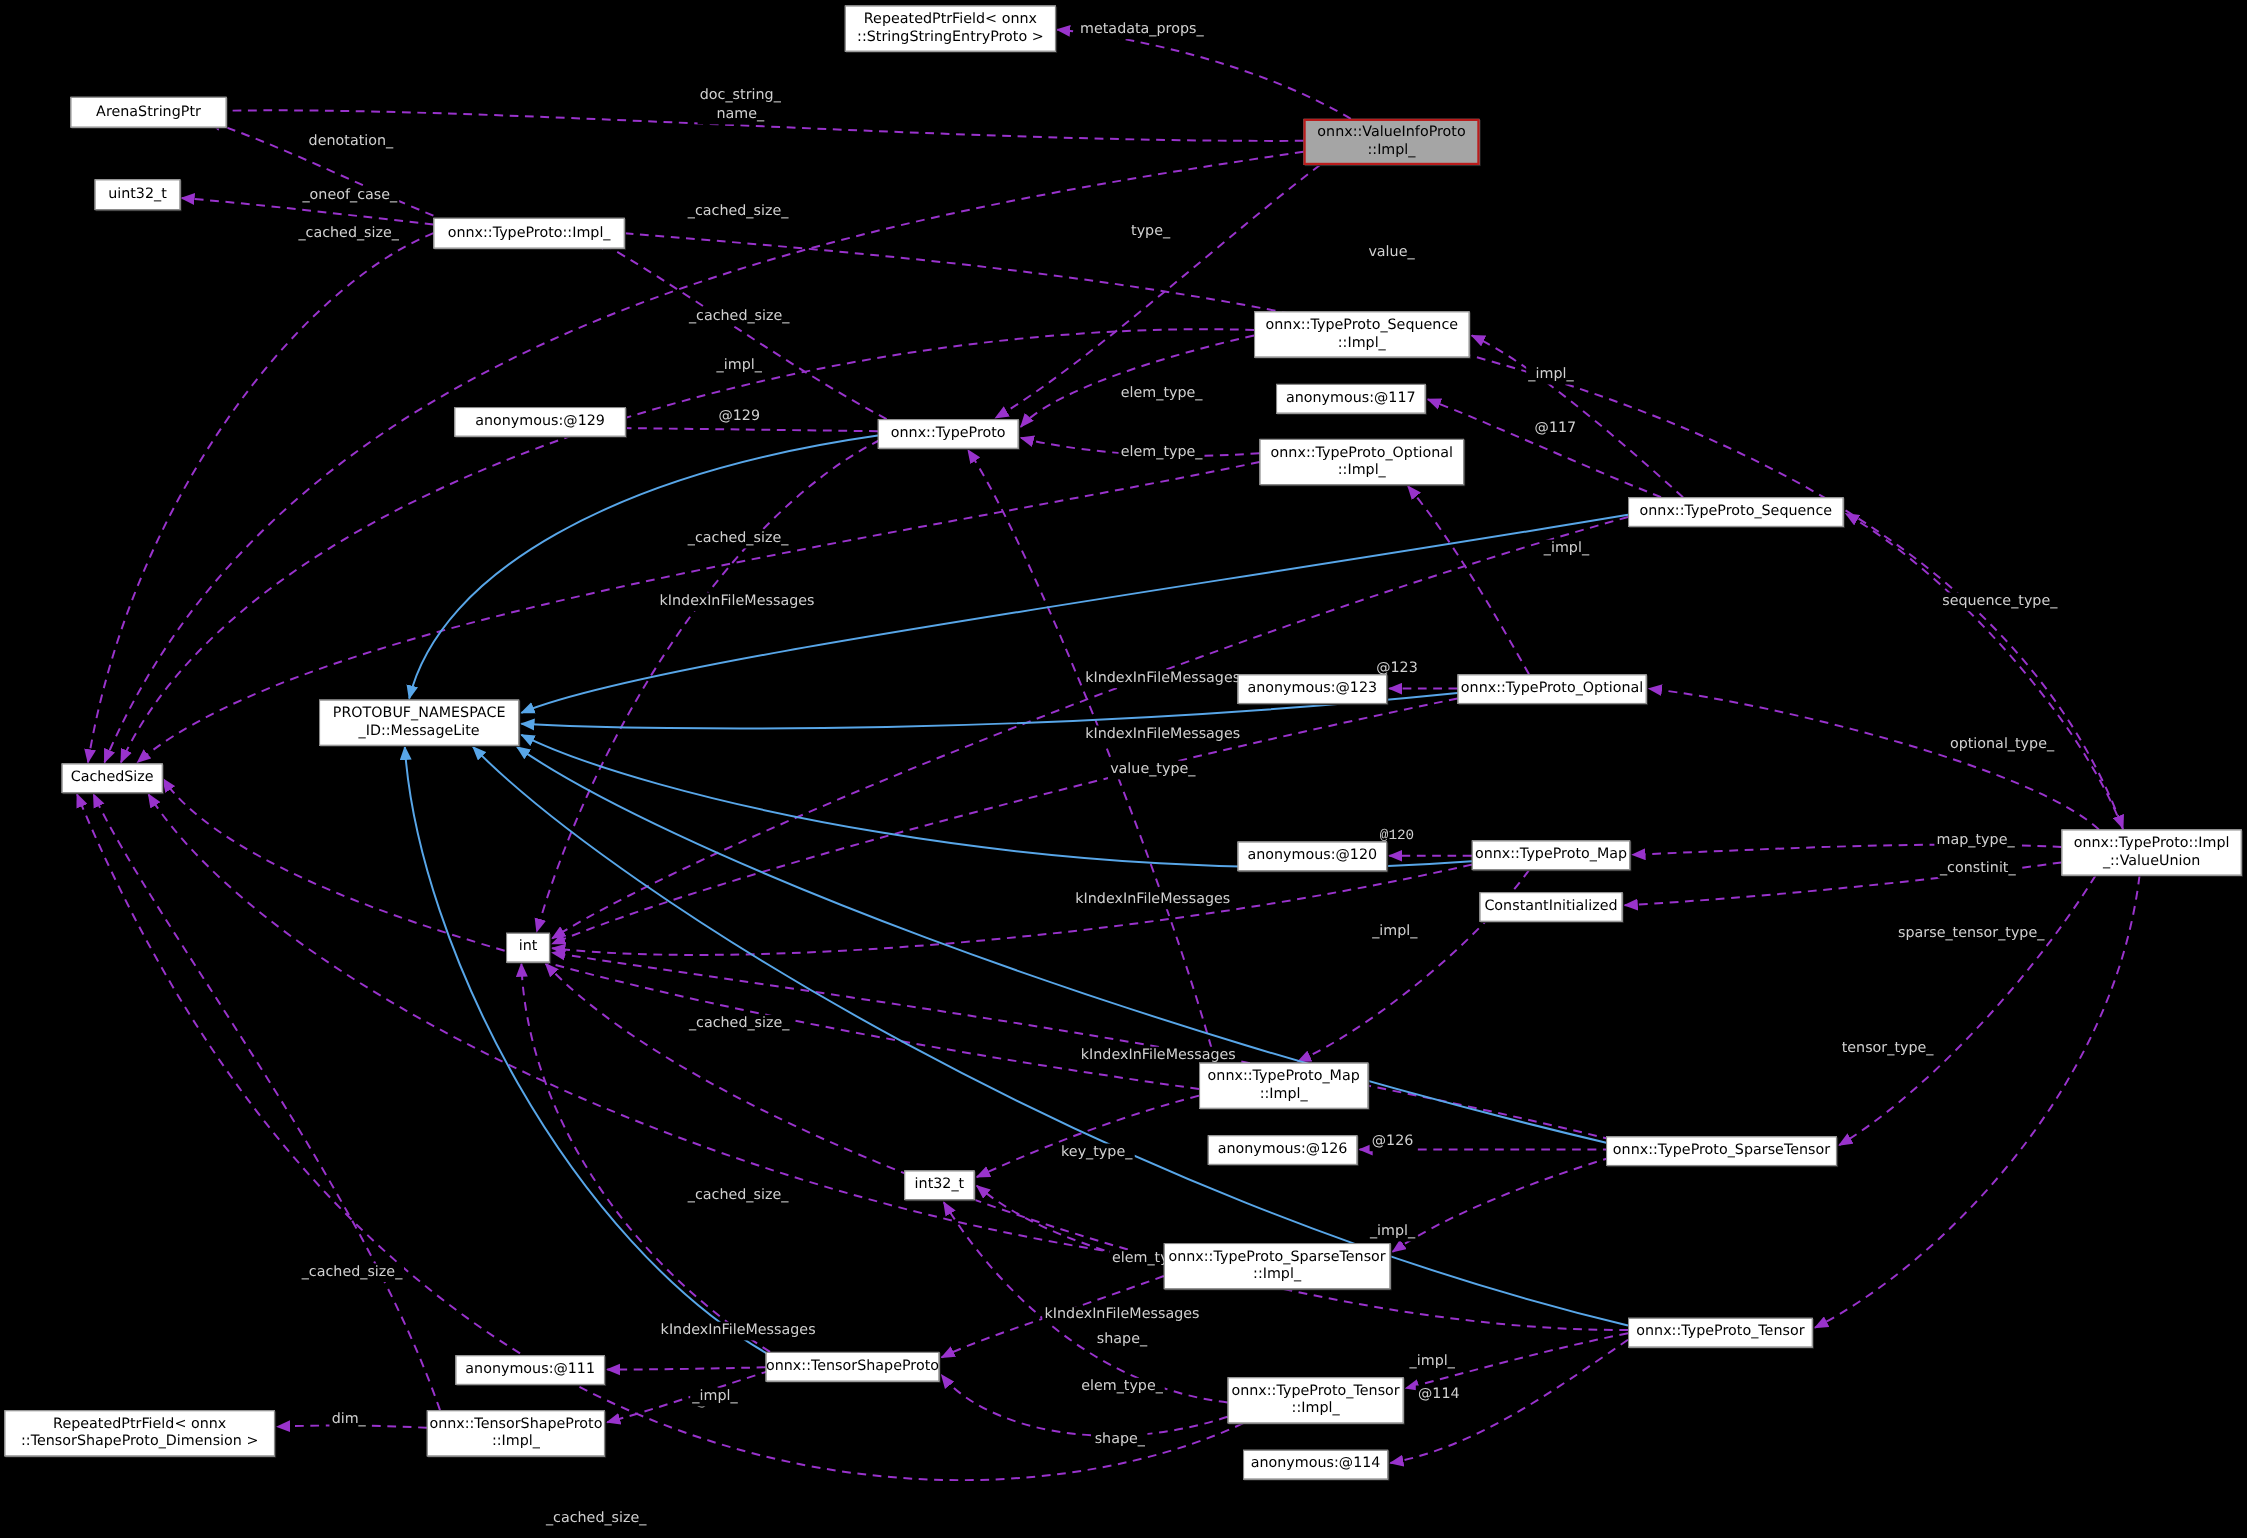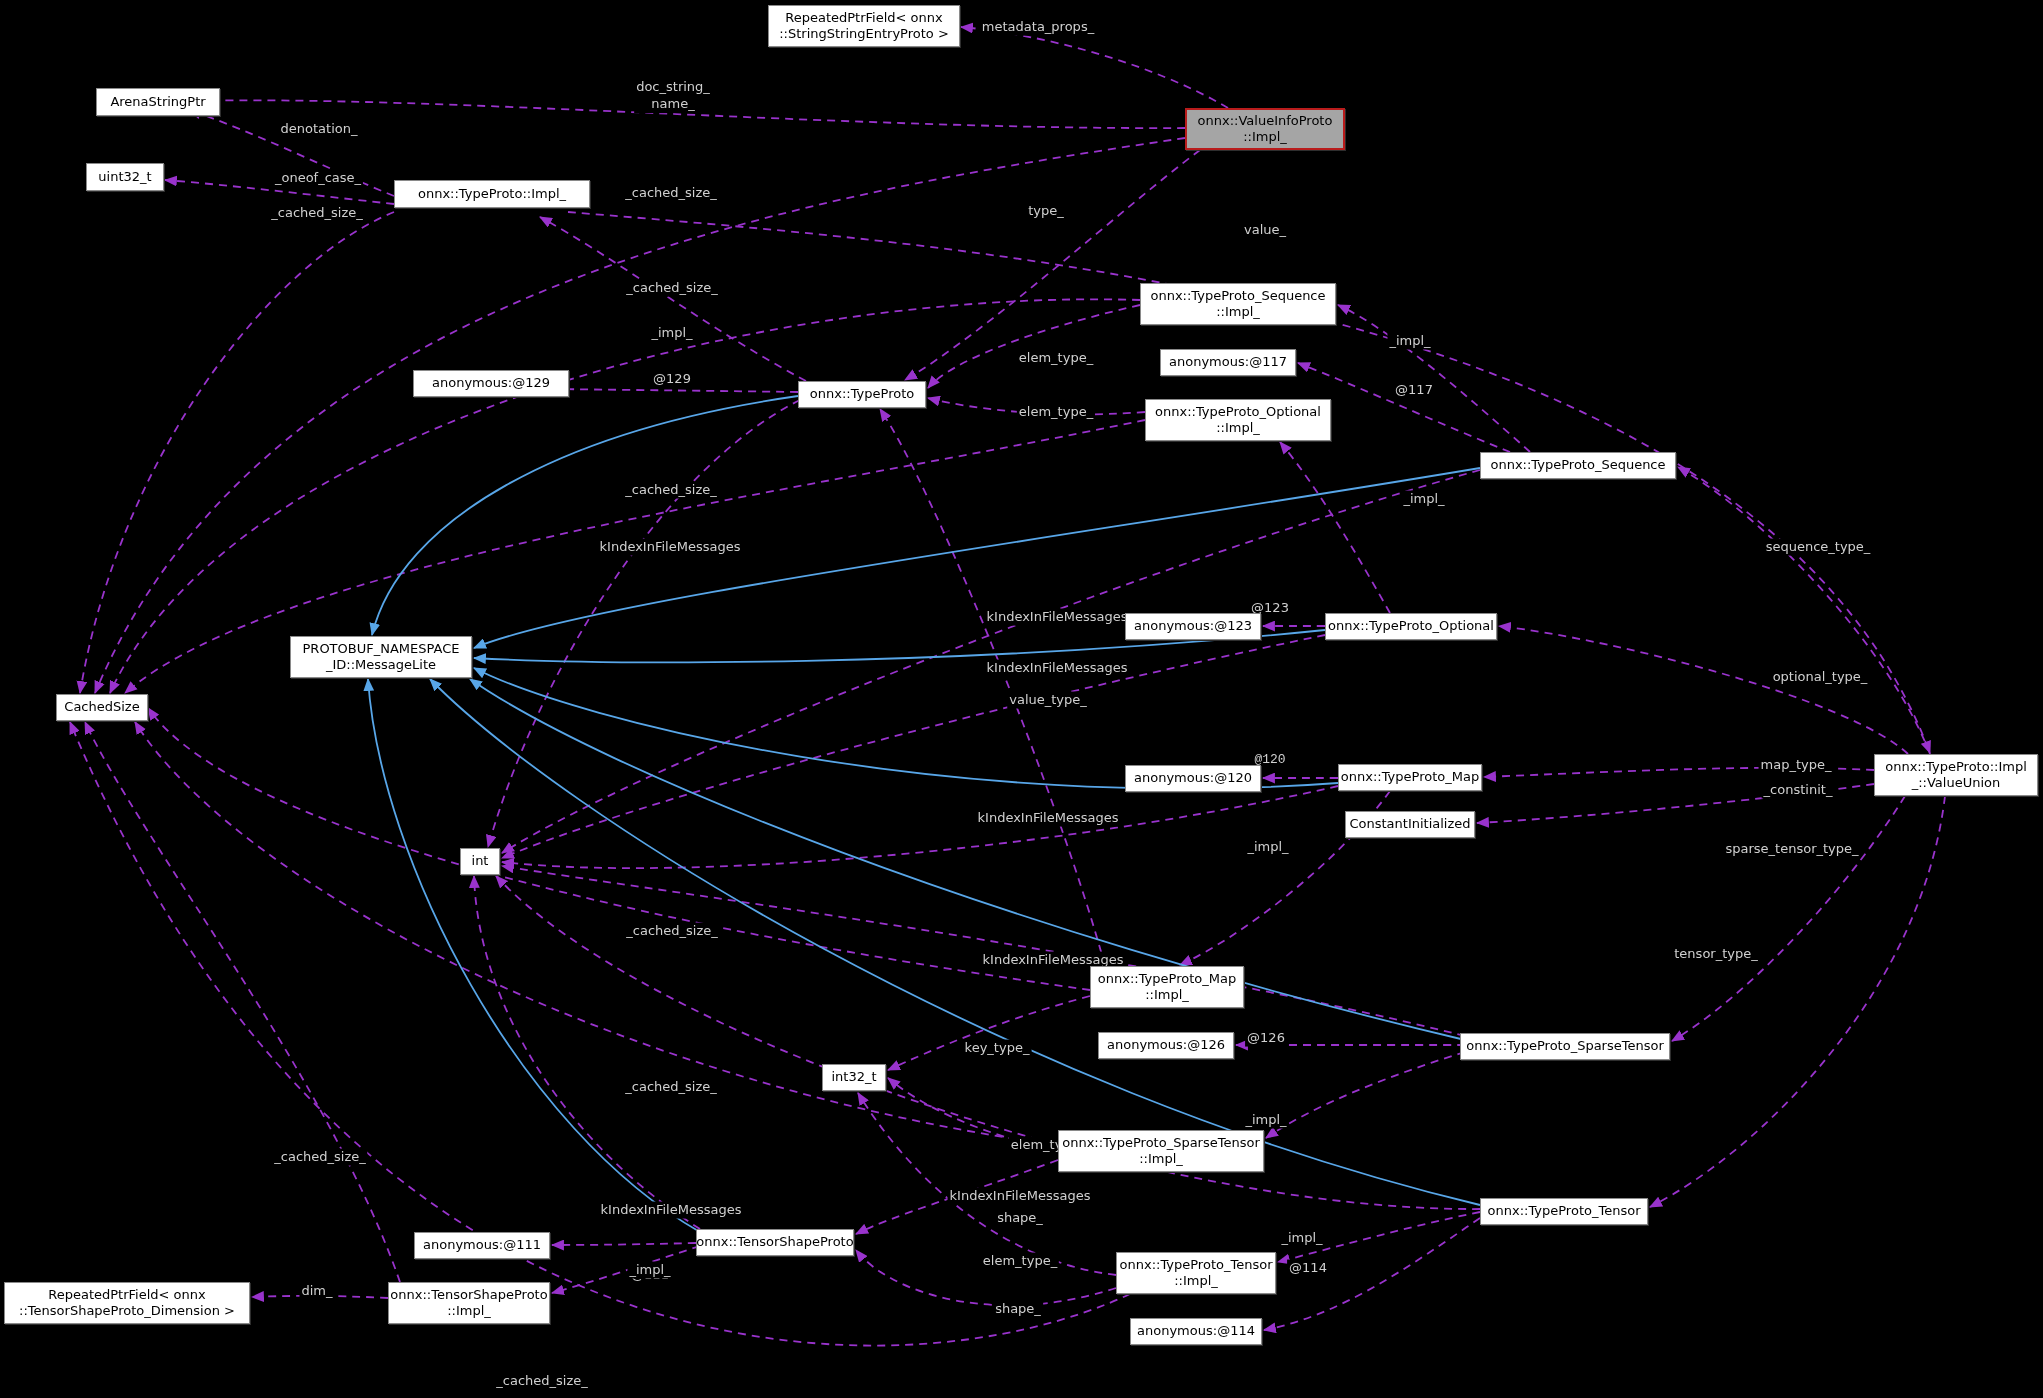--- a/index.html
+++ b/index.html
@@ -83,23 +83,23 @@
       <path d="M 798,396 C 560,430 400,520 372,635" class="edge inheritance" stroke="#58a6e8" stroke-width="1.8" marker-end="url(#m-inheritance)"></path>
       <path d="M 1058,1160 C 960,1196 892,1216 856,1234" class="edge usage" stroke="#9933cc" stroke-width="1.8" marker-end="url(#m-usage)"></path>
       <path d="M 1116,1288 C 1000,1326 892,1296 856,1250" class="edge usage" stroke="#9933cc" stroke-width="1.8" marker-end="url(#m-usage)"></path>
       <path d="M 1058,1152 C 970,1130 922,1106 888,1078" class="edge usage" stroke="#9933cc" stroke-width="1.8" marker-end="url(#m-usage)"></path>
       <path d="M 1116,1275 C 990,1260 902,1165 858,1093" class="edge usage" stroke="#9933cc" stroke-width="1.8" marker-end="url(#m-usage)"></path>
       <path d="M 1090,996 C 1000,1020 932,1050 888,1070" class="edge usage" stroke="#9933cc" stroke-width="1.8" marker-end="url(#m-usage)"></path>
       <path d="M 388,1298 C 350,1296 302,1295 252,1297" class="edge usage" stroke="#9933cc" stroke-width="1.8" marker-end="url(#m-usage)"></path>
     </svg>
 <div class="node" style="left: 768px; top: 5px; width: 192px; height: 42px;">RepeatedPtrField&lt; onnx
 ::StringStringEntryProto &gt;</div>
-    <div class="node" style="left: 64px; top: 88px; width: 124px; height: 28px; margin-left: 32px;">ArenaStringPtr</div>
+    <div class="node" style="left: 64px; top: 88px; width: 142px; height: 28px;">ArenaStringPtr</div>
     <div class="node" style="left: 86px; top: 163px; width: 78px; height: 28px;">uint32_t</div>
-    <div class="node" style="left: 394px; top: 180px; width: 196px; height: 28px;">onnx::TypeProto::Impl_</div>
+    <div class="node" style="left: 394px; top: 198px; width: 174px; height: 28px;">onnx::TypeProto::Impl_</div>
     <div class="node highlight" style="left: 1185px; top: 108px; width: 160px; height: 42px;">onnx::ValueInfoProto
 ::Impl_</div>
     <div class="node" style="left: 413px; top: 370px; width: 156px; height: 27px;">anonymous:@129</div>
     <div class="node" style="left: 798px; top: 381px; width: 128px; height: 27px;">onnx::TypeProto</div>
     <div class="node" style="left: 1140px; top: 283px; width: 196px; height: 42px;">onnx::TypeProto_Sequence
 ::Impl_</div>
     <div class="node" style="left: 1160px; top: 349px; width: 136px; height: 27px;">anonymous:@117</div>
     <div class="node" style="left: 1145px; top: 399px; width: 186px; height: 42px;">onnx::TypeProto_Optional
 ::Impl_</div>
     <div class="node" style="left: 1480px; top: 452px; width: 196px; height: 27px;">onnx::TypeProto_Sequence</div>

